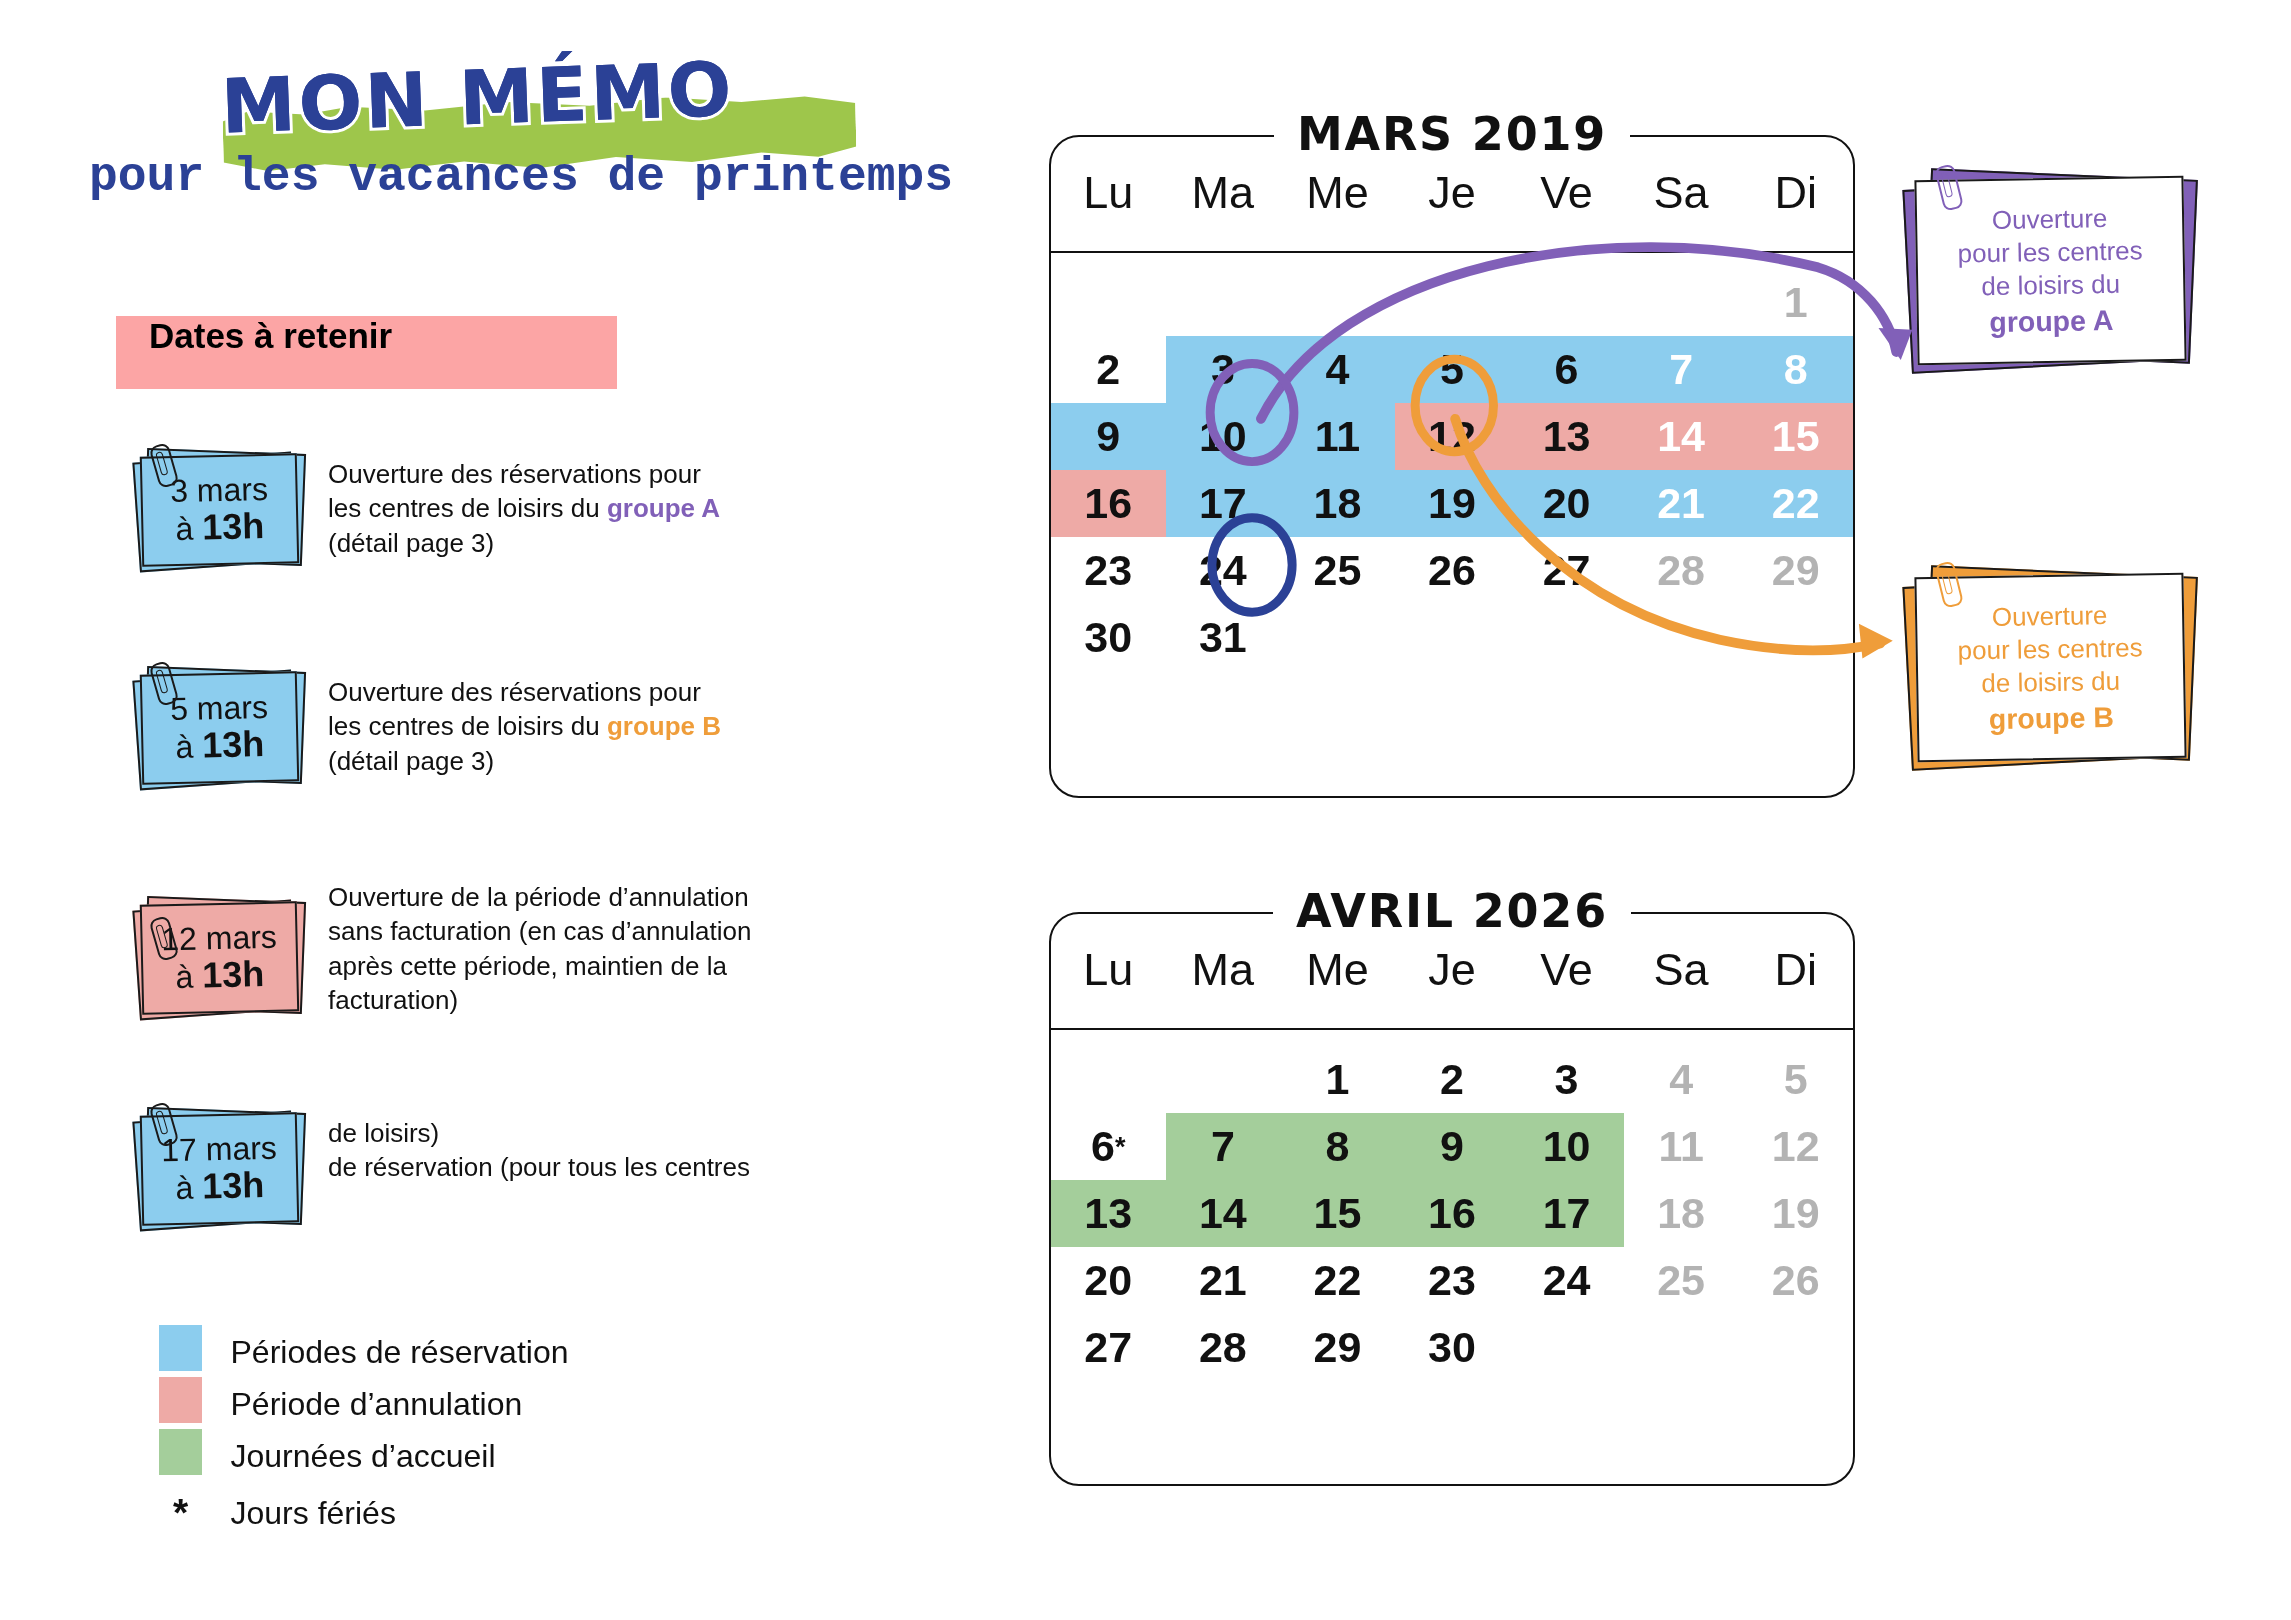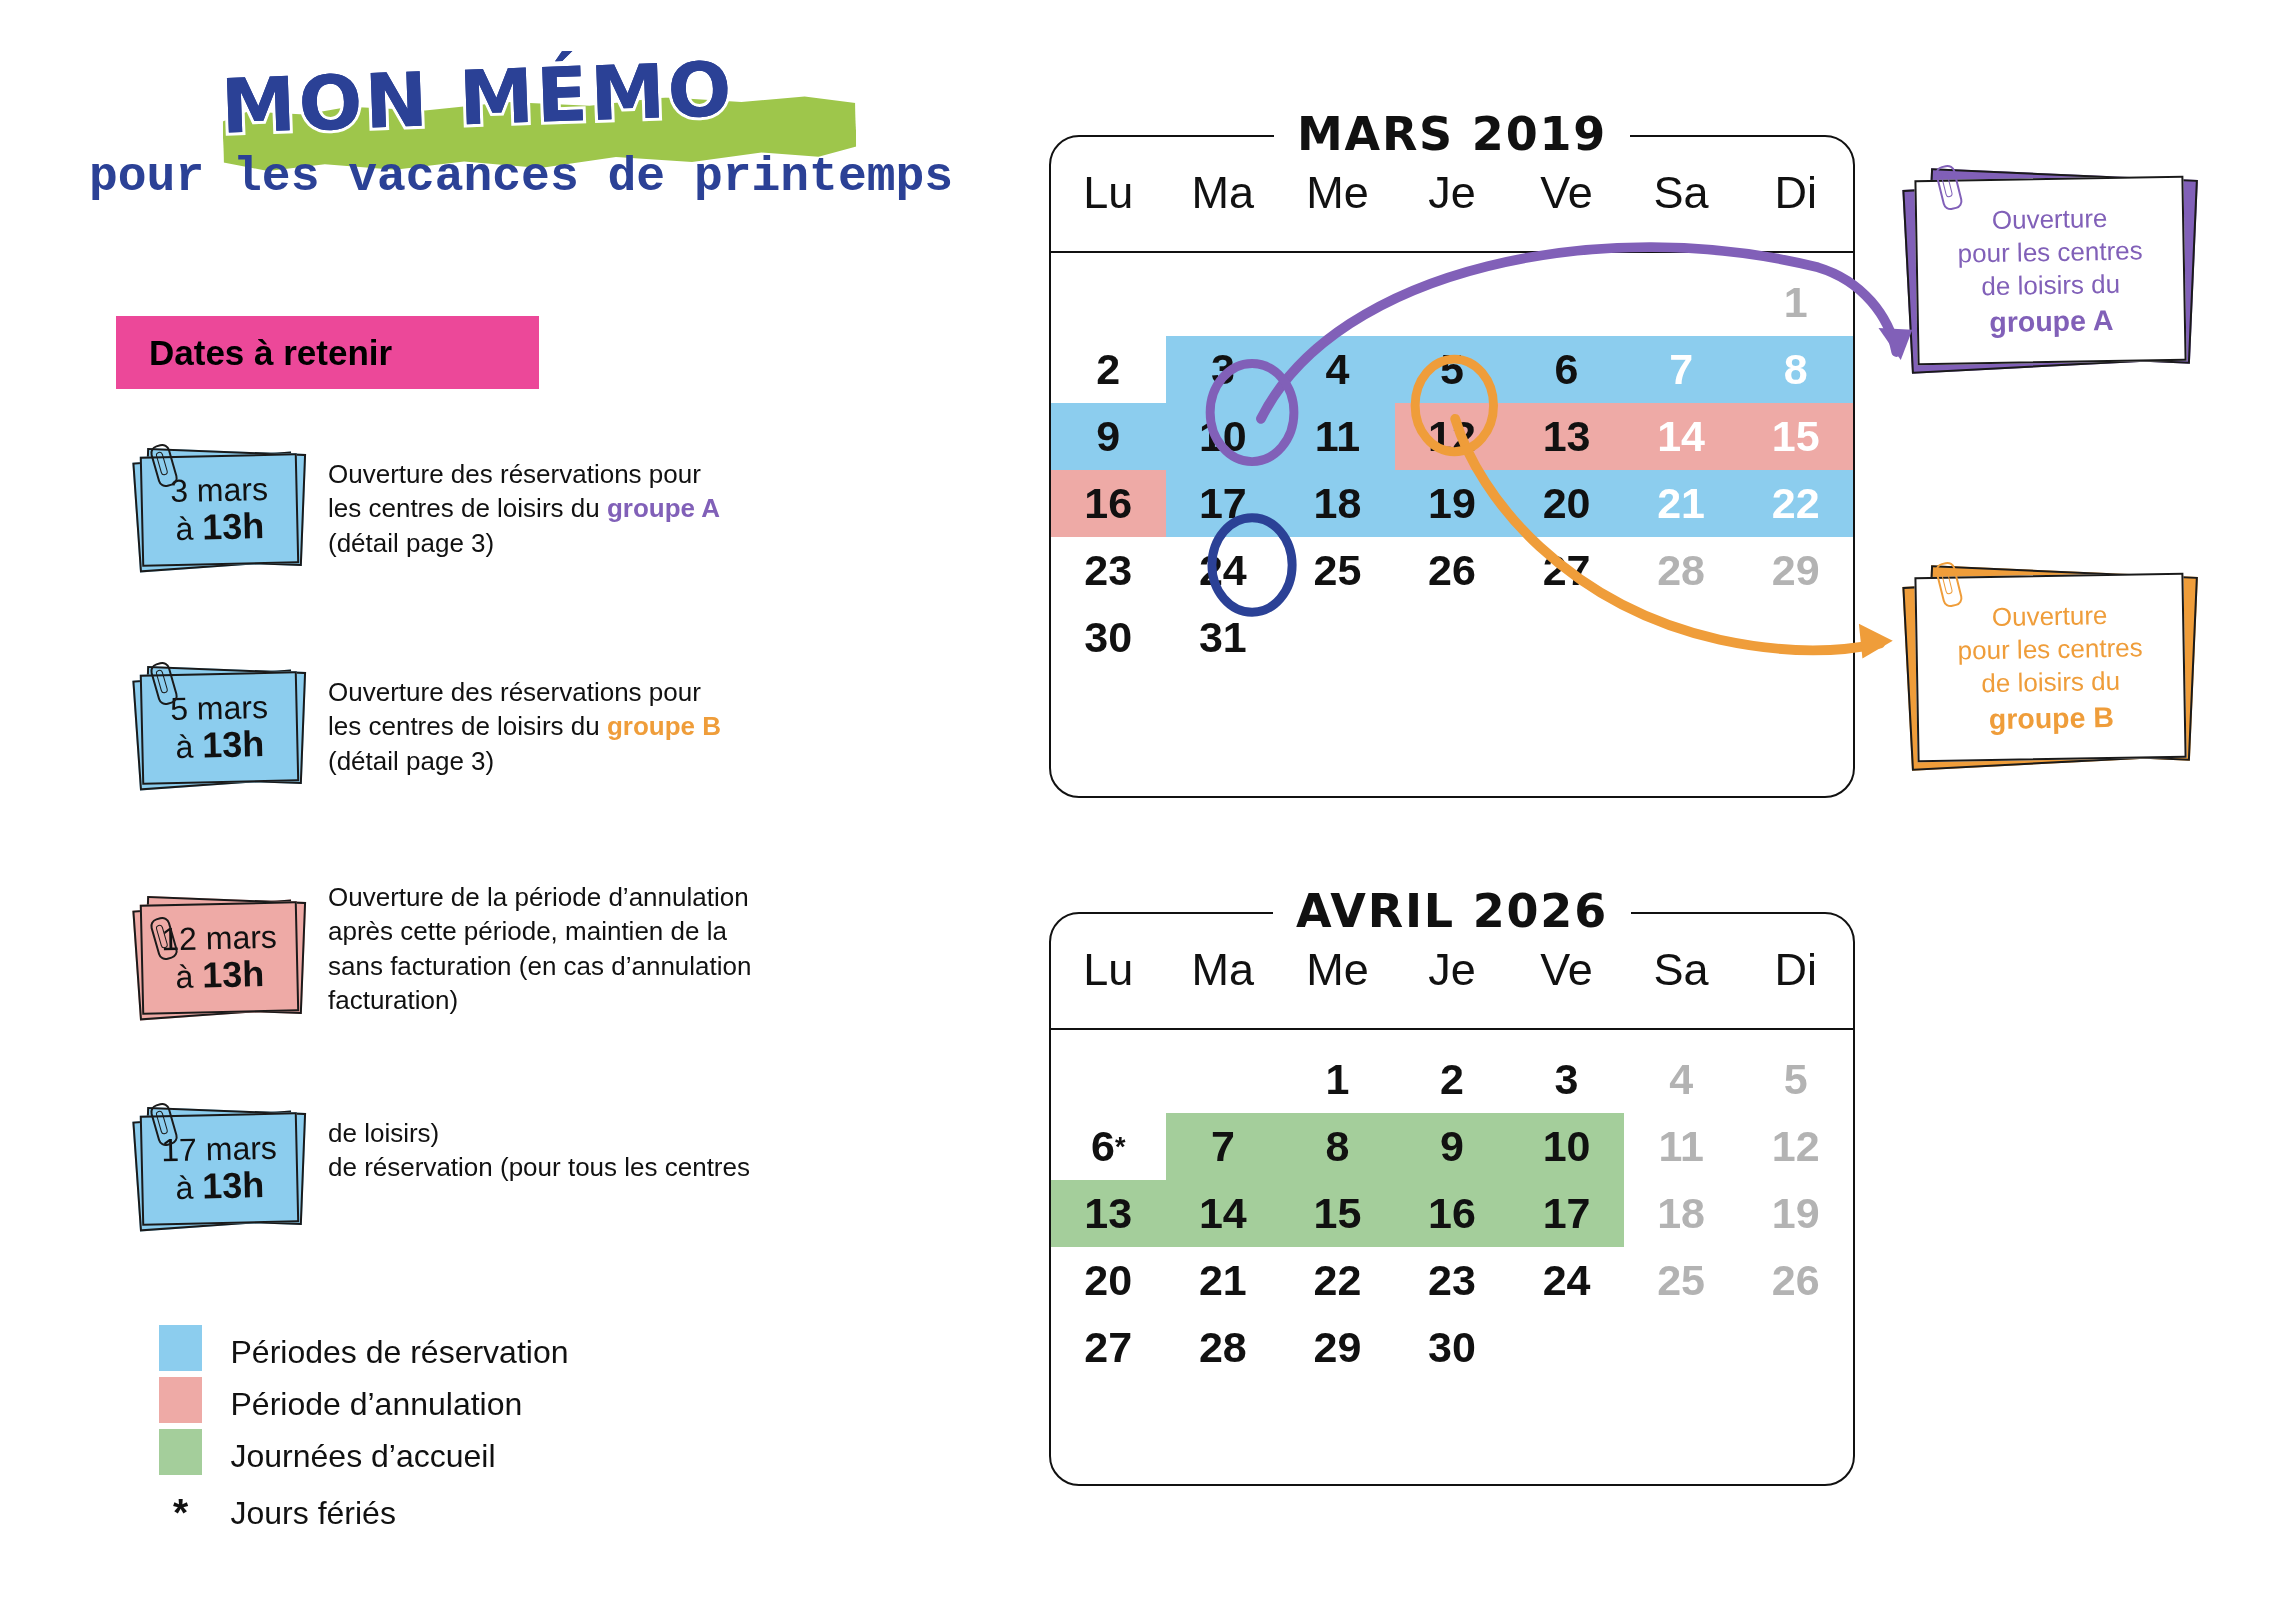--- a/index.html
+++ b/index.html
@@ -23,22 +23,22 @@
       -webkit-text-stroke:6.2px #ffffff;paint-order:stroke fill;
       transform:rotate(-2deg);white-space:nowrap;}
   #title-main-over{position:absolute;left:96px;top:16px;width:624px;
       font-family:"DejaVu Sans",sans-serif;font-weight:bold;font-size:75px;
       letter-spacing:2.7px;color:#2b4196;transform:rotate(-2deg);white-space:nowrap;}
   #title-sub{position:absolute;left:-36px;top:114px;width:891px;
       font-family:Liberation Mono, monospace;font-weight:bold;font-size:48px;
       color:#2b4196;white-space:nowrap;}
 
   
-  #dates-heading{position:absolute;left:116px;top:316px;width:423px;height:73px;
-      background:#ec4899;display:flex;align-items:center;}
+  #dates-heading{position:absolute;left:116px;top:316px;width:501px;height:73px;
+      background:#fca5a5;display:flex;}
   #dates-heading span{padding-left:33px;font-weight:bold;font-size:35px;color:#000;}
 
   
   .date-entry{position:absolute;left:134px;width:855px;}
   .note-card{position:relative;width:171px;height:125px;flex:0 0 171px;}
   .note-card .sheet{position:absolute;border:2.7px solid #1a1a1a;box-sizing:border-box;}
   .note-card .sheet.s1{left:1.8px;top:10.7px;width:159px;height:110px;transform:rotate(-4deg);}
   .note-card .sheet.s2{left:10.7px;top:5.3px;width:159px;height:112px;transform:rotate(2.2deg);}
   .note-card .sheet.s3{left:7.1px;top:9px;width:157px;height:110px;transform:rotate(-1.3deg);
       display:flex;flex-direction:column;align-items:center;justify-content:center;}
@@ -165,22 +165,22 @@
         <div class="sheet s1" style="background:#eeaaa6"></div>
         <div class="sheet s2" style="background:#eeaaa6"></div>
         <div class="sheet s3" style="background:#eeaaa6">
           <div class="nc-l1">12 mars</div>
           <div class="nc-l2"><span>à </span><b>13h</b></div>
         </div>
         <div class="clip" style="margin-top:25px"></div>
       </div>
       <div class="entry-text">
         <div><span>Ouverture de la période d’annulation</span></div>
+        <div><span>sans facturation (en cas d’annulation</span></div>
         <div><span>après cette période, maintien de la</span></div>
-        <div><span>sans facturation (en cas d’annulation</span></div>
         <div><span>facturation)</span></div>
       </div>
     </div>
   </div>
 
   <div class="date-entry" style="top:1105px">
     <div class="entry-row">
       <div class="note-card">
         <div class="sheet s1" style="background:#8ccdee"></div>
         <div class="sheet s2" style="background:#8ccdee"></div>

